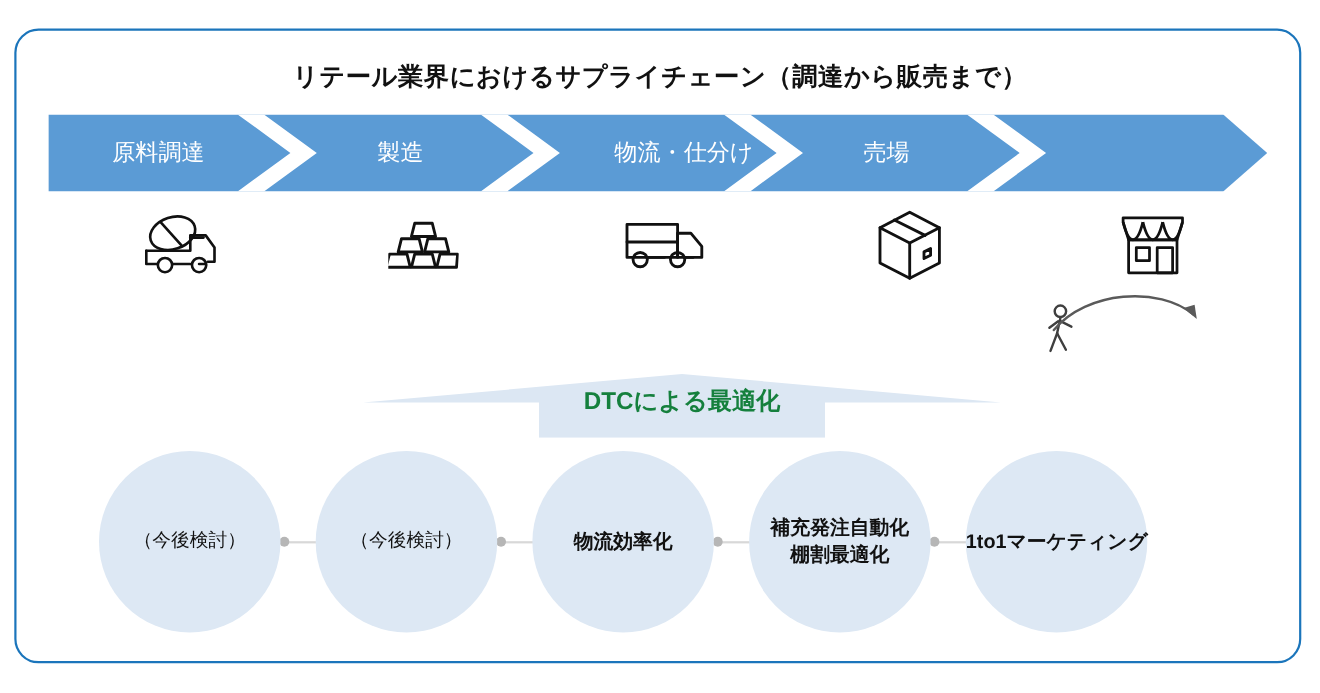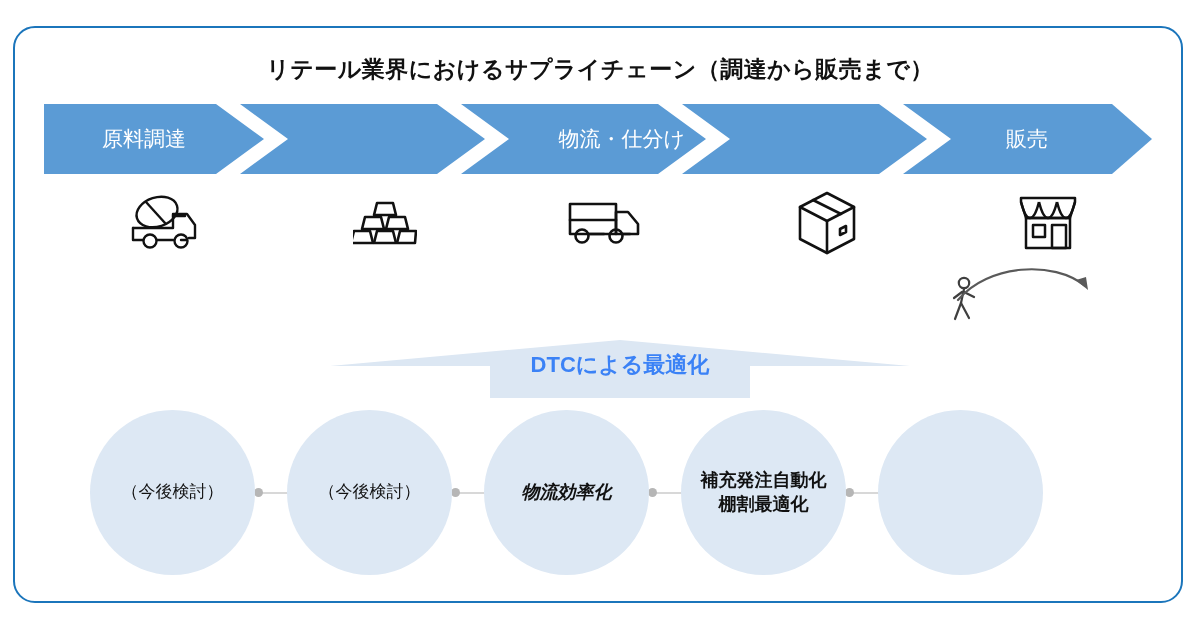--- a/index.html
+++ b/index.html
@@ -117,21 +117,21 @@
   }
   .dtc-banner svg { display: block; }
   .dtc-label {
     position: absolute;
     left: 330px;
     top: 348px;
     width: 580px;
     text-align: center;
     font-size: 22px;
     font-weight: bold;
-    color: #3b82f6;
+    color: #15803d;
     white-space: nowrap;
   }
 
   
   .circle-row {
     position: absolute;
     left: 0;
     top: 408px;
     width: 980px;
     height: 165px;
@@ -187,22 +187,23 @@
         <polygon points="196,0 244,35 196,70 172,70 220,35 172,0"></polygon>
         <polygon points="417,0 465,35 417,70 393,70 441,35 393,0"></polygon>
         <polygon points="638,0 686,35 638,70 614,70 662,35 614,0"></polygon>
         <polygon points="859,0 907,35 859,70 835,70 883,35 835,0"></polygon>
       </g>
     </svg>
   </div>
 
   <div class="band-labels">
     <div class="band-label" style="left:0px;width:200px;">原料調達</div>
+    <div class="band-label" style="left:220px;width:200px;">製造</div>
     <div class="band-label" style="left:441px;width:200px;text-align:right;">物流・仕分け</div>
-    <div class="band-label" style="left:883px;width:200px;">販売</div>
+    <div class="band-label" style="left:662px;width:200px;">売場</div>
   </div>
 
   <div class="icon-row">
 
     <div class="icon-cell" style="left:104px;">
       <svg width="86" height="62" viewBox="0 0 86 62" fill="none" stroke="#111" stroke-width="2.4" stroke-linecap="round" stroke-linejoin="round">
         <ellipse cx="36" cy="20" rx="21" ry="14.5" transform="rotate(-18 36 20)"></ellipse>
         <line x1="25" y1="10" x2="44" y2="31"></line>
         <path d="M12 36 h40 v-14 h14 l8 11 v13 h-6"></path>
         <path d="M12 36 v12 h10"></path>
@@ -304,23 +305,24 @@
     <div class="circle" style="left:90px;"></div>
     <div class="circle" style="left:287px;"></div>
     <div class="circle" style="left:484px;"></div>
     <div class="circle" style="left:681px;"></div>
     <div class="circle" style="left:878px;"></div>
 
     <div class="circle-label reg" style="left:90px;width:165px;">（今後検討）</div>
 
     <div class="circle-label reg" style="left:287px;width:165px;">（今後検討）</div>
 
-    <div class="circle-label bold" style="left:484px;width:165px;font-style:italic;">物流効率化</div>
+    <div class="circle-label bold" style="left:484px;width:165px;">物流効率化</div>
 
     <div class="circle-label bold" style="left:681px;width:165px;">
       <div>補充発注自動化</div>
       <div>棚割最適化</div>
     </div>
 
+    <div class="circle-label bold" style="left:878px;width:165px;">1to1マーケティング</div>
 
   </div>
 
 </div>
 
 </body></html>

